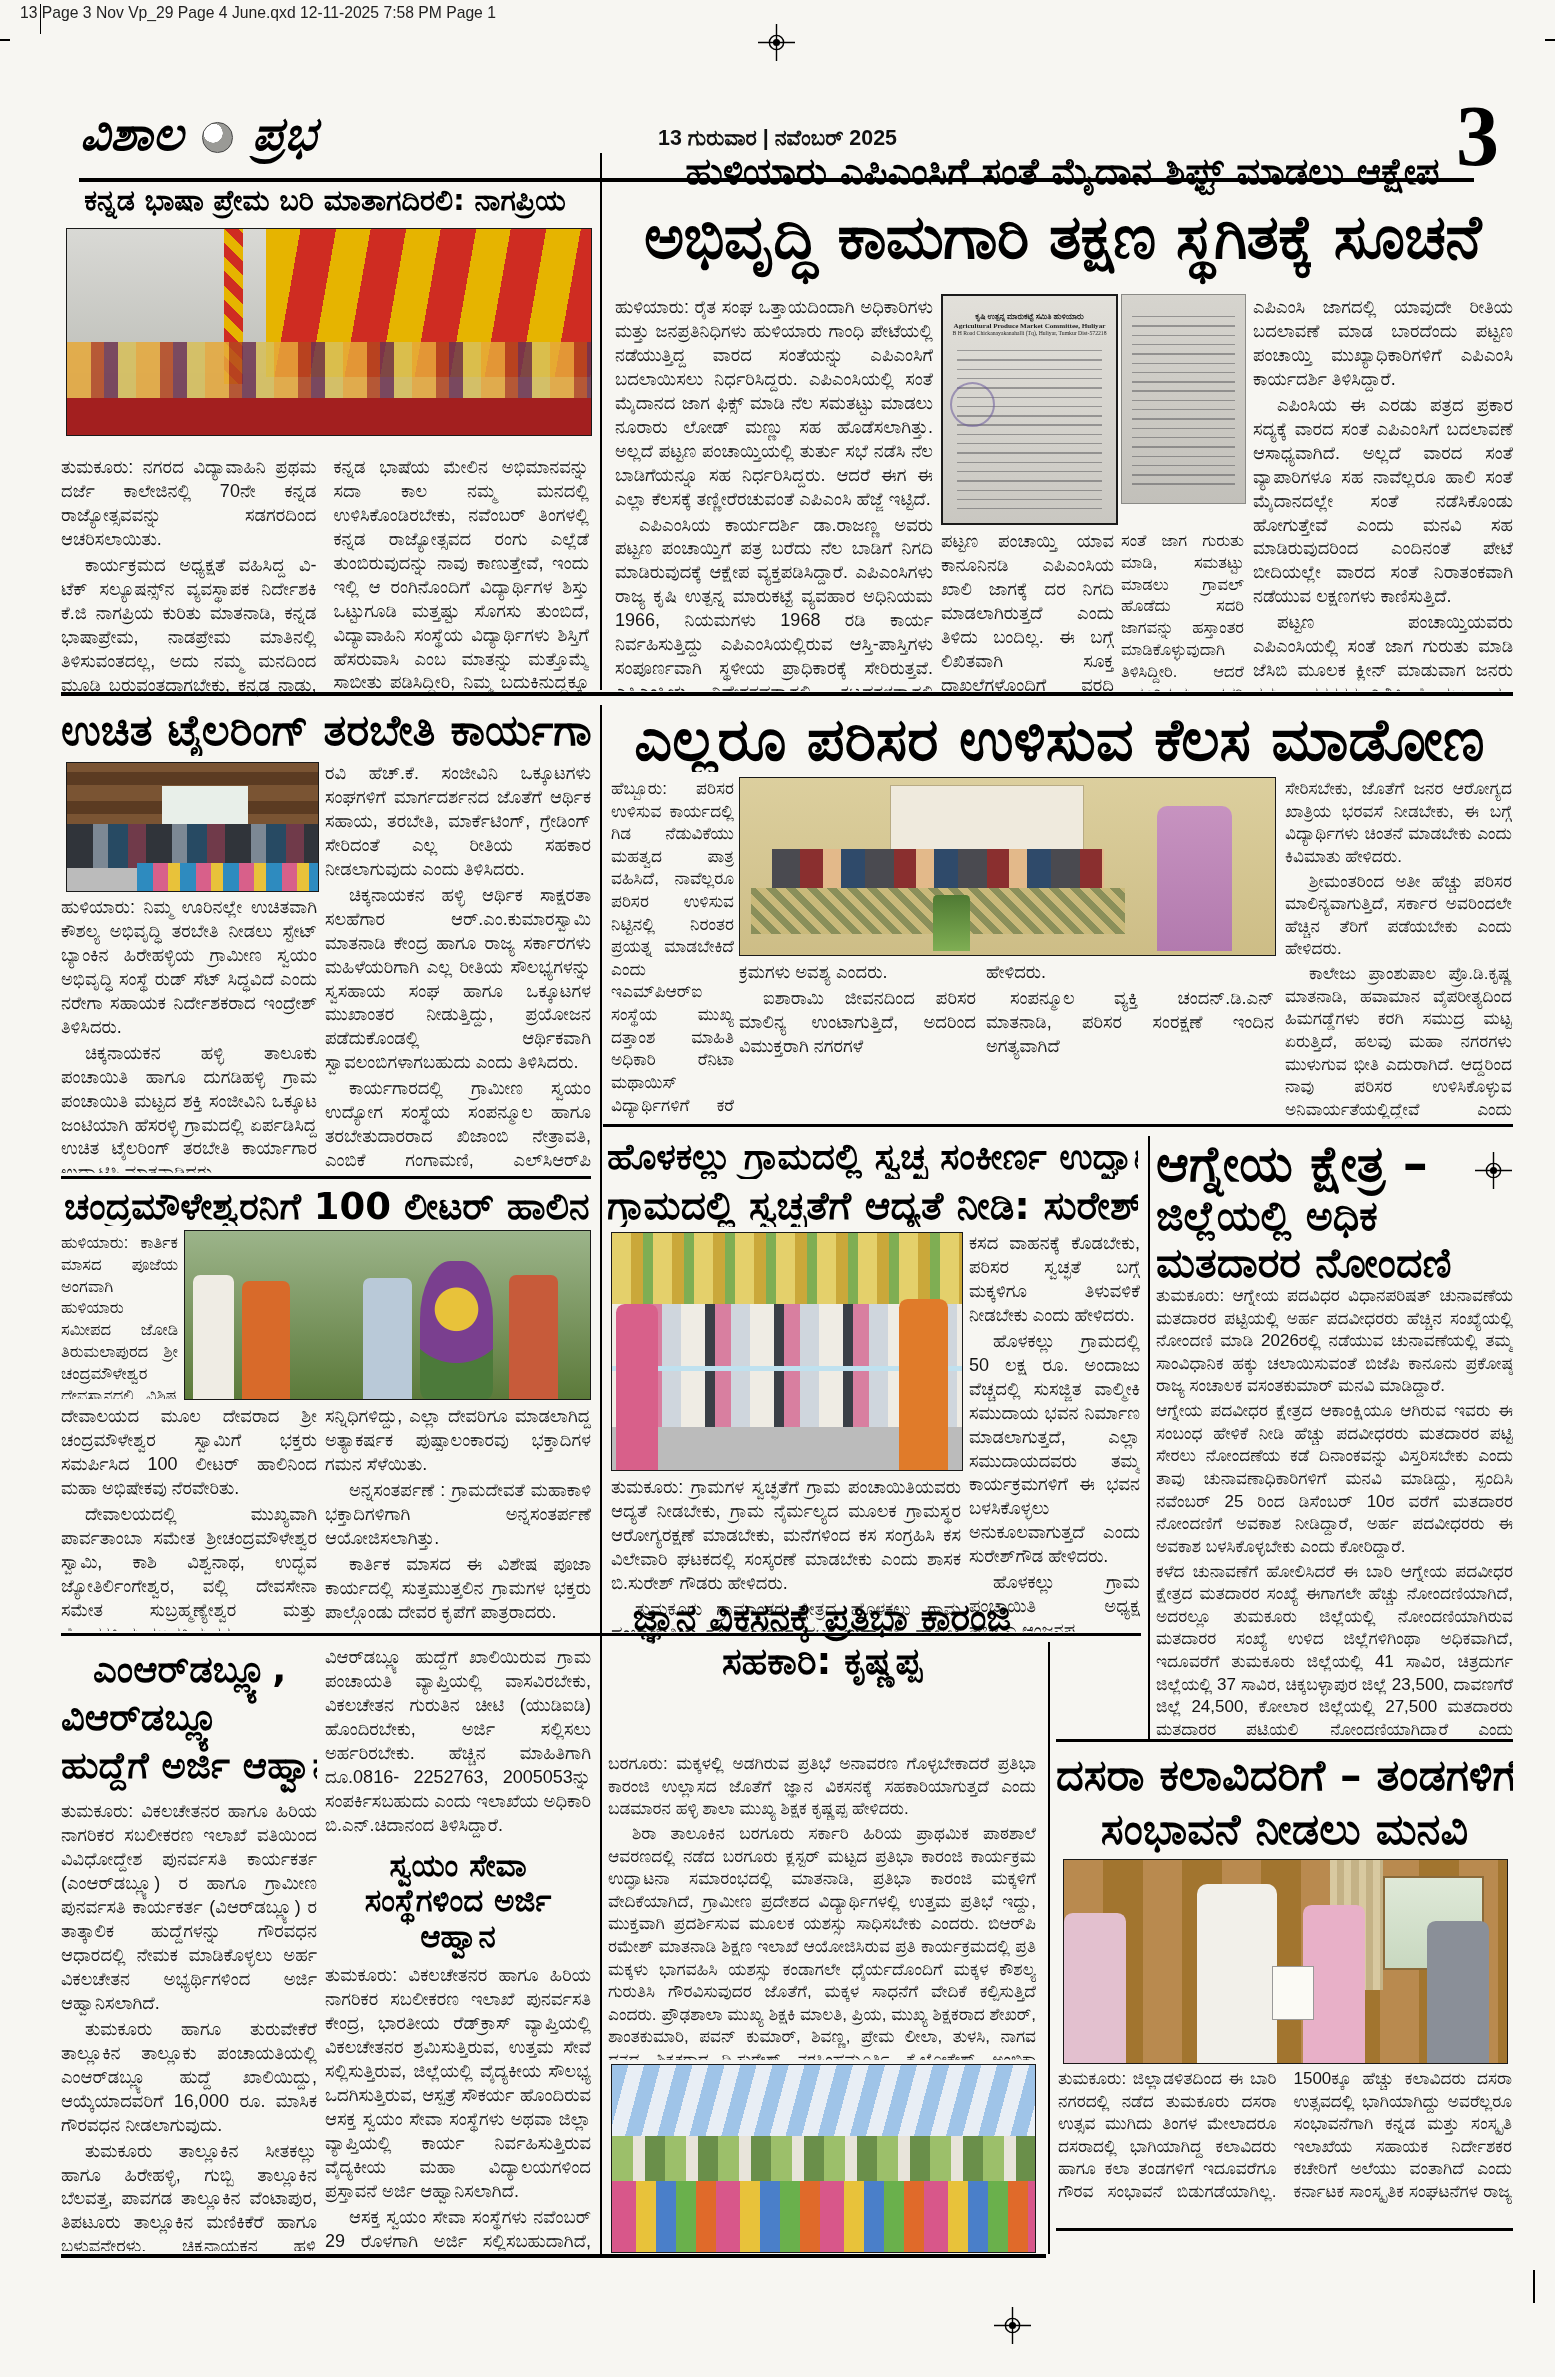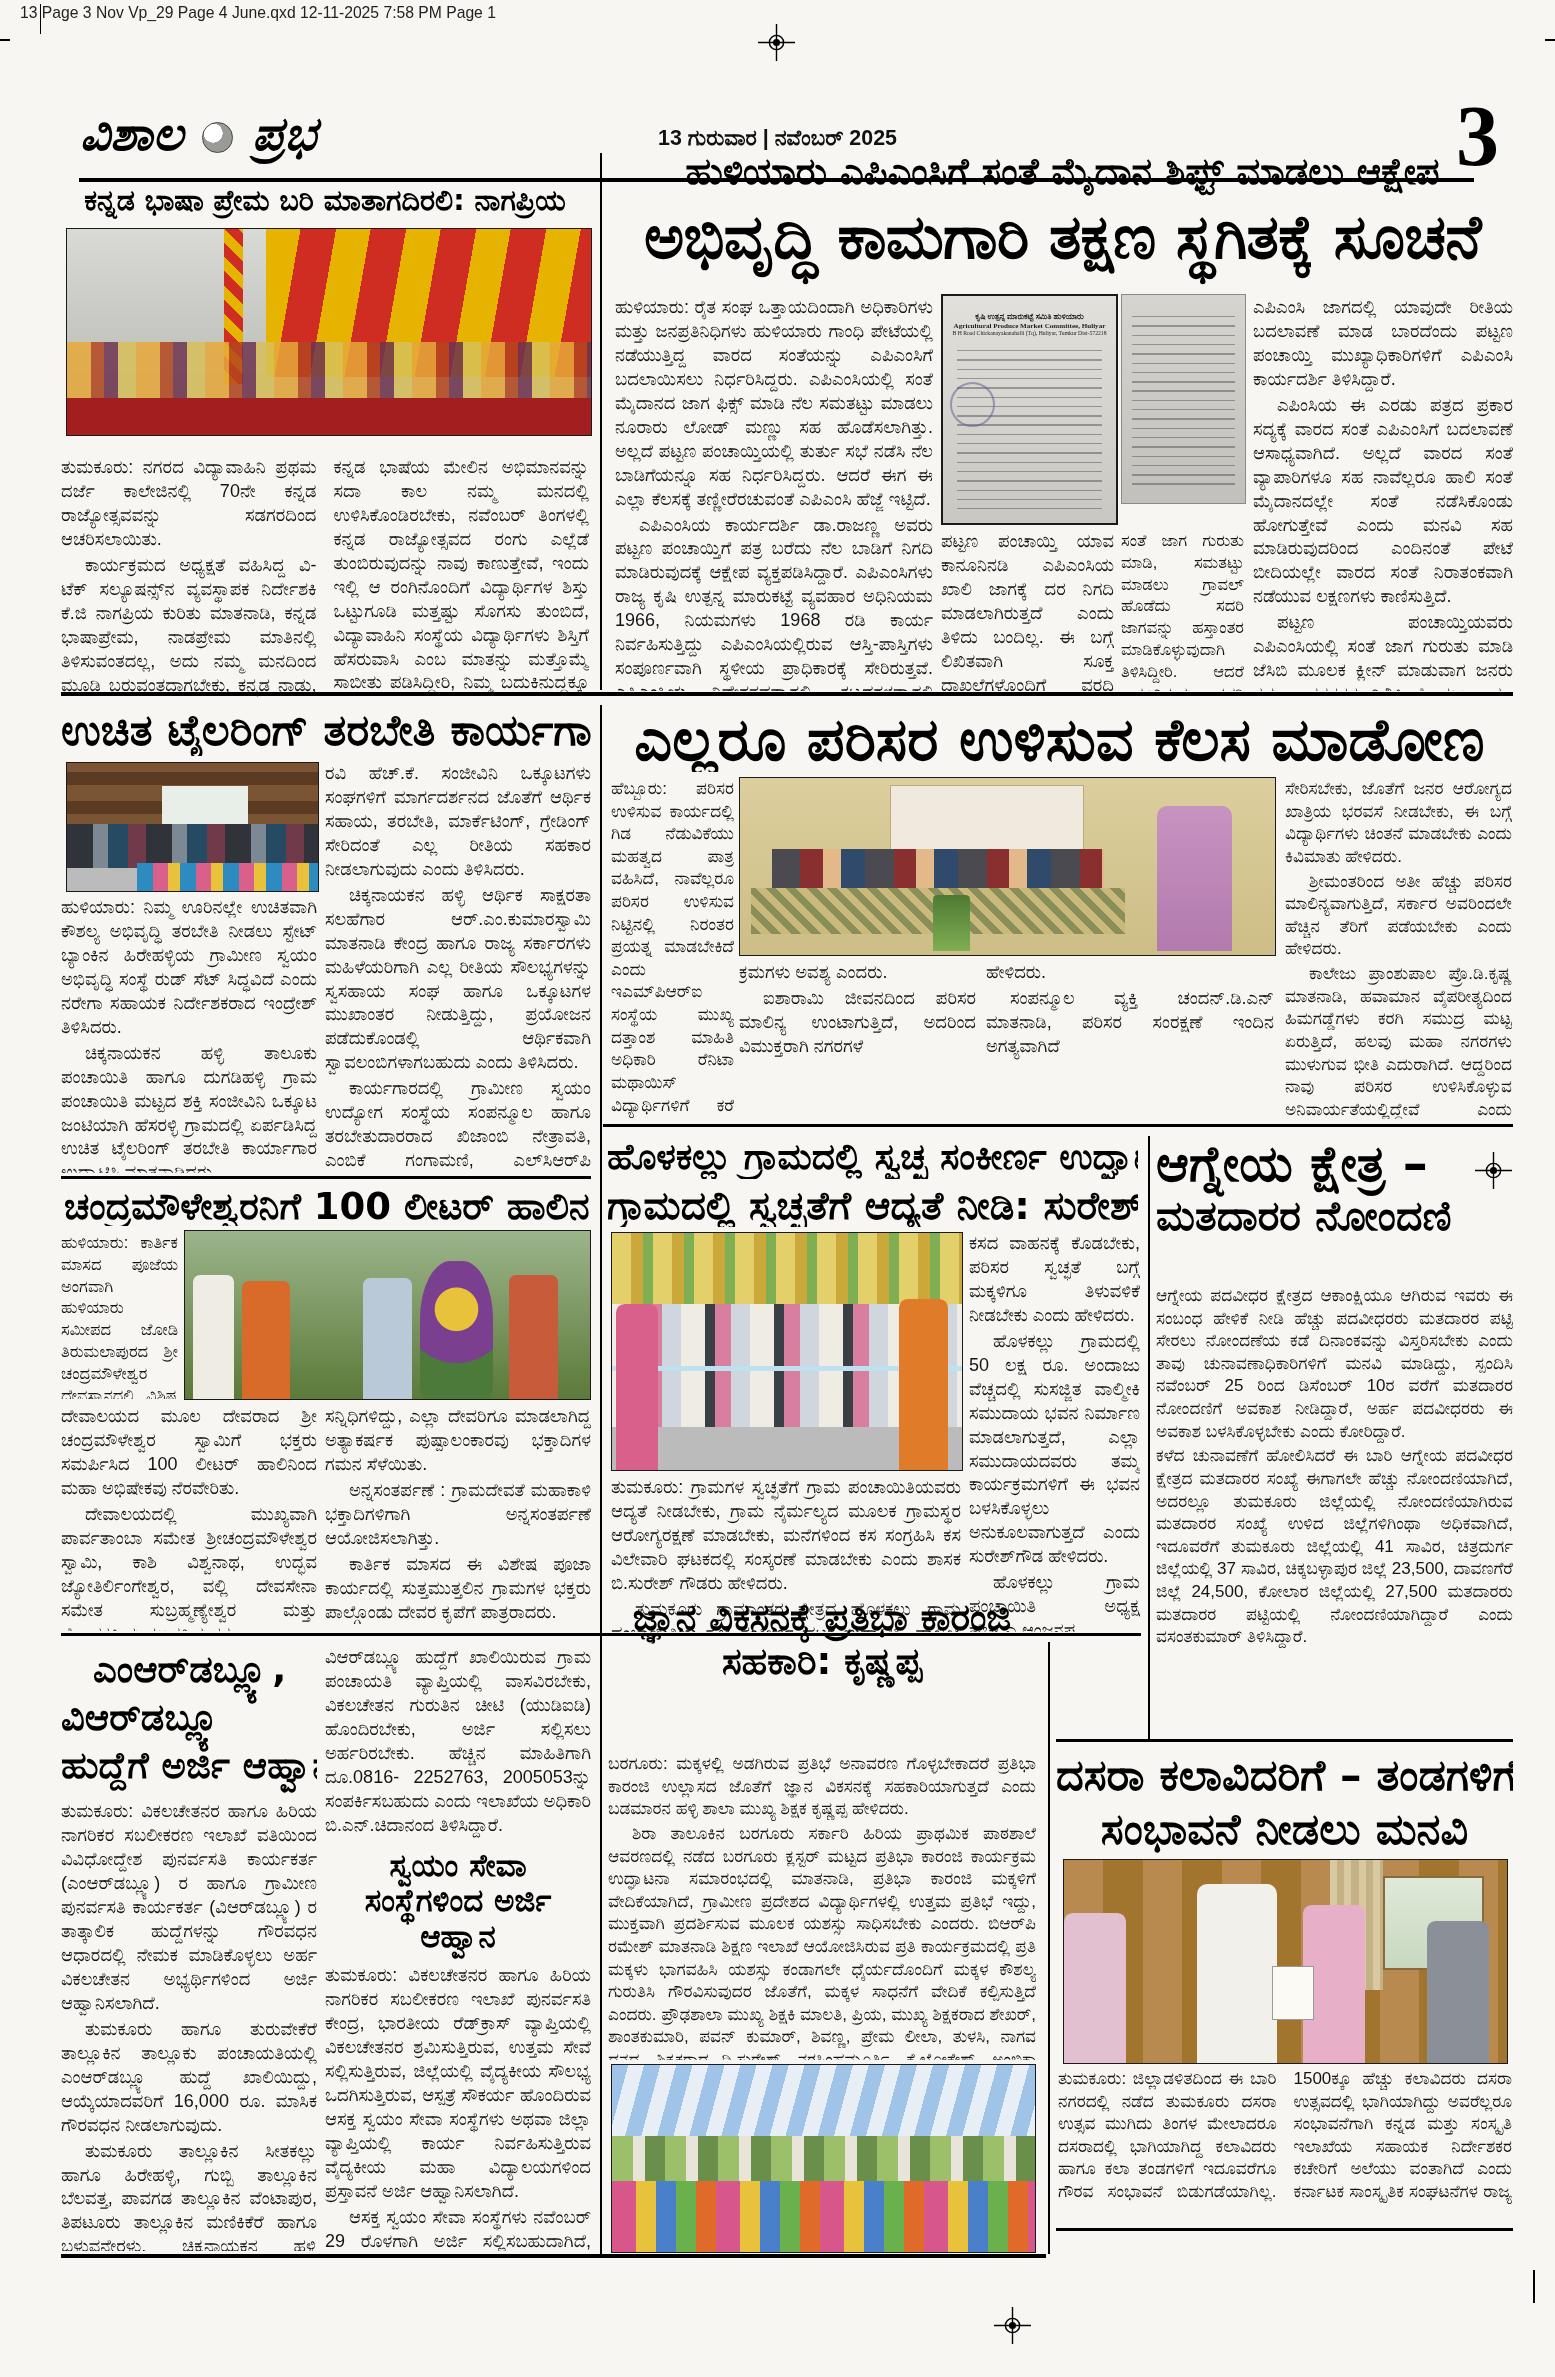--- a/index.html
+++ b/index.html
@@ -222,23 +222,25 @@
     <p>ತುಮಕೂರು ಗ್ರಾಮಾಂತರ ಕ್ಷೇತ್ರದ ಹೊಳಕಲ್ಲು ಗ್ರಾಮ ಪಂಚಾಯಿತಿಯ ಸ್ವಚ್ಛ ಸಂಕೀರ್ಣ ಘಟಕ ಉದ್ಘಾಟಿಸಿ, ವಾಲ್ಮೀಕಿ ಸಮುದಾಯ ಭವನದ ಗುದ್ದಲಿ ಪೂಜೆ ನೆರವೇರಿಸಿ ಮಾತನಾಡಿ, ಎಲ್ಲಾ ಹಳ್ಳಿಗಳಲ್ಲೂ ಸ್ವಚ್ಛತೆ ಕಾಪಾಡಬೇಕು, ಈ ಬಗ್ಗೆ ಗ್ರಾಮ ಪಂಚಾಯಿತಿಯವರು ಗ್ರಾಮಸ್ಥರಲ್ಲಿ ಅರಿವು ಮೂಡಿಸಬೇಕು, ಜನರೂ ಸಹ ಕಸವನ್ನು ರಸ್ತೆ, ಚರಂಡಿಗೆ ಎಸೆಯದೆ ಗ್ರಾಮ ಪಂಚಾಯಿತಿ ಸಂಗ್ರಹಿಸುವ</p>
 
   </div>
 </section>
 <div class="rule" style="left:61px;top:1633px;width:1080px;height:2.9px;"></div>
 <div class="rule" style="left:1148px;top:1136px;width:2.1px;height:603px;"></div>
 
 <section>
   <div class="abs" style="left:1156px;top:1136px;width:357px;height:143px;">
     <div class="hl nw" style="font-size:50px;line-height:1.14;">ಆಗ್ನೇಯ ಕ್ಷೇತ್ರ –</div>
+    <div class="hl nw" style="font-size:41px;line-height:1.14;">ಜಿಲ್ಲೆಯಲ್ಲಿ ಅಧಿಕ</div>
     <div class="hl nw" style="font-size:41px;line-height:1.14;">ಮತದಾರರ ನೋಂದಣಿ</div>
   </div>
   <div class="abs bt" style="left:1156px;top:1285px;width:357px;height:450px;font-size:17px;">
+    <p class="ni">ತುಮಕೂರು: ಆಗ್ನೇಯ ಪದವಿಧರ ವಿಧಾನಪರಿಷತ್ ಚುನಾವಣೆಯ ಮತದಾರರ ಪಟ್ಟಿಯಲ್ಲಿ ಅರ್ಹ ಪದವೀಧರರು ಹೆಚ್ಚಿನ ಸಂಖ್ಯೆಯಲ್ಲಿ ನೋಂದಣಿ ಮಾಡಿ 2026ರಲ್ಲಿ ನಡೆಯುವ ಚುನಾವಣೆಯಲ್ಲಿ ತಮ್ಮ ಸಾಂವಿಧಾನಿಕ ಹಕ್ಕು ಚಲಾಯಿಸುವಂತೆ ಬಿಜೆಪಿ ಕಾನೂನು ಪ್ರಕೋಷ್ಠ ರಾಜ್ಯ ಸಂಚಾಲಕ ವಸಂತಕುಮಾರ್ ಮನವಿ ಮಾಡಿದ್ದಾರೆ.</p>
     <p class="ni">ಆಗ್ನೇಯ ಪದವೀಧರ ಕ್ಷೇತ್ರದ ಆಕಾಂಕ್ಷಿಯೂ ಆಗಿರುವ ಇವರು ಈ ಸಂಬಂಧ ಹೇಳಿಕೆ ನೀಡಿ ಹೆಚ್ಚು ಪದವೀಧರರು ಮತದಾರರ ಪಟ್ಟಿ ಸೇರಲು ನೋಂದಣೆಯ ಕಡೆ ದಿನಾಂಕವನ್ನು ವಿಸ್ತರಿಸಬೇಕು ಎಂದು ತಾವು ಚುನಾವಣಾಧಿಕಾರಿಗಳಿಗೆ ಮನವಿ ಮಾಡಿದ್ದು, ಸ್ಪಂದಿಸಿ ನವೆಂಬರ್ 25 ರಿಂದ ಡಿಸೆಂಬರ್ 10ರ ವರೆಗೆ ಮತದಾರರ ನೋಂದಣಿಗೆ ಅವಕಾಶ ನೀಡಿದ್ದಾರೆ, ಅರ್ಹ ಪದವೀಧರರು ಈ ಅವಕಾಶ ಬಳಸಿಕೊಳ್ಳಬೇಕು ಎಂದು ಕೋರಿದ್ದಾರೆ.</p>
     <p class="ni">ಕಳೆದ ಚುನಾವಣೆಗೆ ಹೋಲಿಸಿದರೆ ಈ ಬಾರಿ ಆಗ್ನೇಯ ಪದವೀಧರ ಕ್ಷೇತ್ರದ ಮತದಾರರ ಸಂಖ್ಯೆ ಈಗಾಗಲೇ ಹೆಚ್ಚು ನೋಂದಣಿಯಾಗಿದೆ, ಅದರಲ್ಲೂ ತುಮಕೂರು ಜಿಲ್ಲೆಯಲ್ಲಿ ನೋಂದಣಿಯಾಗಿರುವ ಮತದಾರರ ಸಂಖ್ಯೆ ಉಳಿದ ಜಿಲ್ಲೆಗಳಿಗಿಂಥಾ ಅಧಿಕವಾಗಿದೆ, ಇದೂವರೆಗೆ ತುಮಕೂರು ಜಿಲ್ಲೆಯಲ್ಲಿ 41 ಸಾವಿರ, ಚಿತ್ರದುರ್ಗ ಜಿಲ್ಲೆಯಲ್ಲಿ 37 ಸಾವಿರ, ಚಿಕ್ಕಬಳ್ಳಾಪುರ ಜಿಲ್ಲೆ 23,500, ದಾವಣಗೆರೆ ಜಿಲ್ಲೆ 24,500, ಕೋಲಾರ ಜಿಲ್ಲೆಯಲ್ಲಿ 27,500 ಮತದಾರರು ಮತದಾರರ ಪಟ್ಟಿಯಲ್ಲಿ ನೋಂದಣಿಯಾಗಿದ್ದಾರೆ ಎಂದು ವಸಂತಕುಮಾರ್ ತಿಳಿಸಿದ್ದಾರೆ.</p>
   </div>
 </section>
 <div class="rule" style="left:1056px;top:1739px;width:457px;height:2.9px;"></div>
 
 <section>
   <div class="abs" style="left:61px;top:1646px;width:256px;height:605px;">
     <div class="hl nw" style="font-size:37px;line-height:1.3;margin-left:32px;">ಎಂಆರ್‌ಡಬ್ಲ್ಯೂ,</div>
     <div class="hl nw" style="font-size:37px;line-height:1.3;">ವಿಆರ್‌ಡಬ್ಲ್ಯೂ</div>

